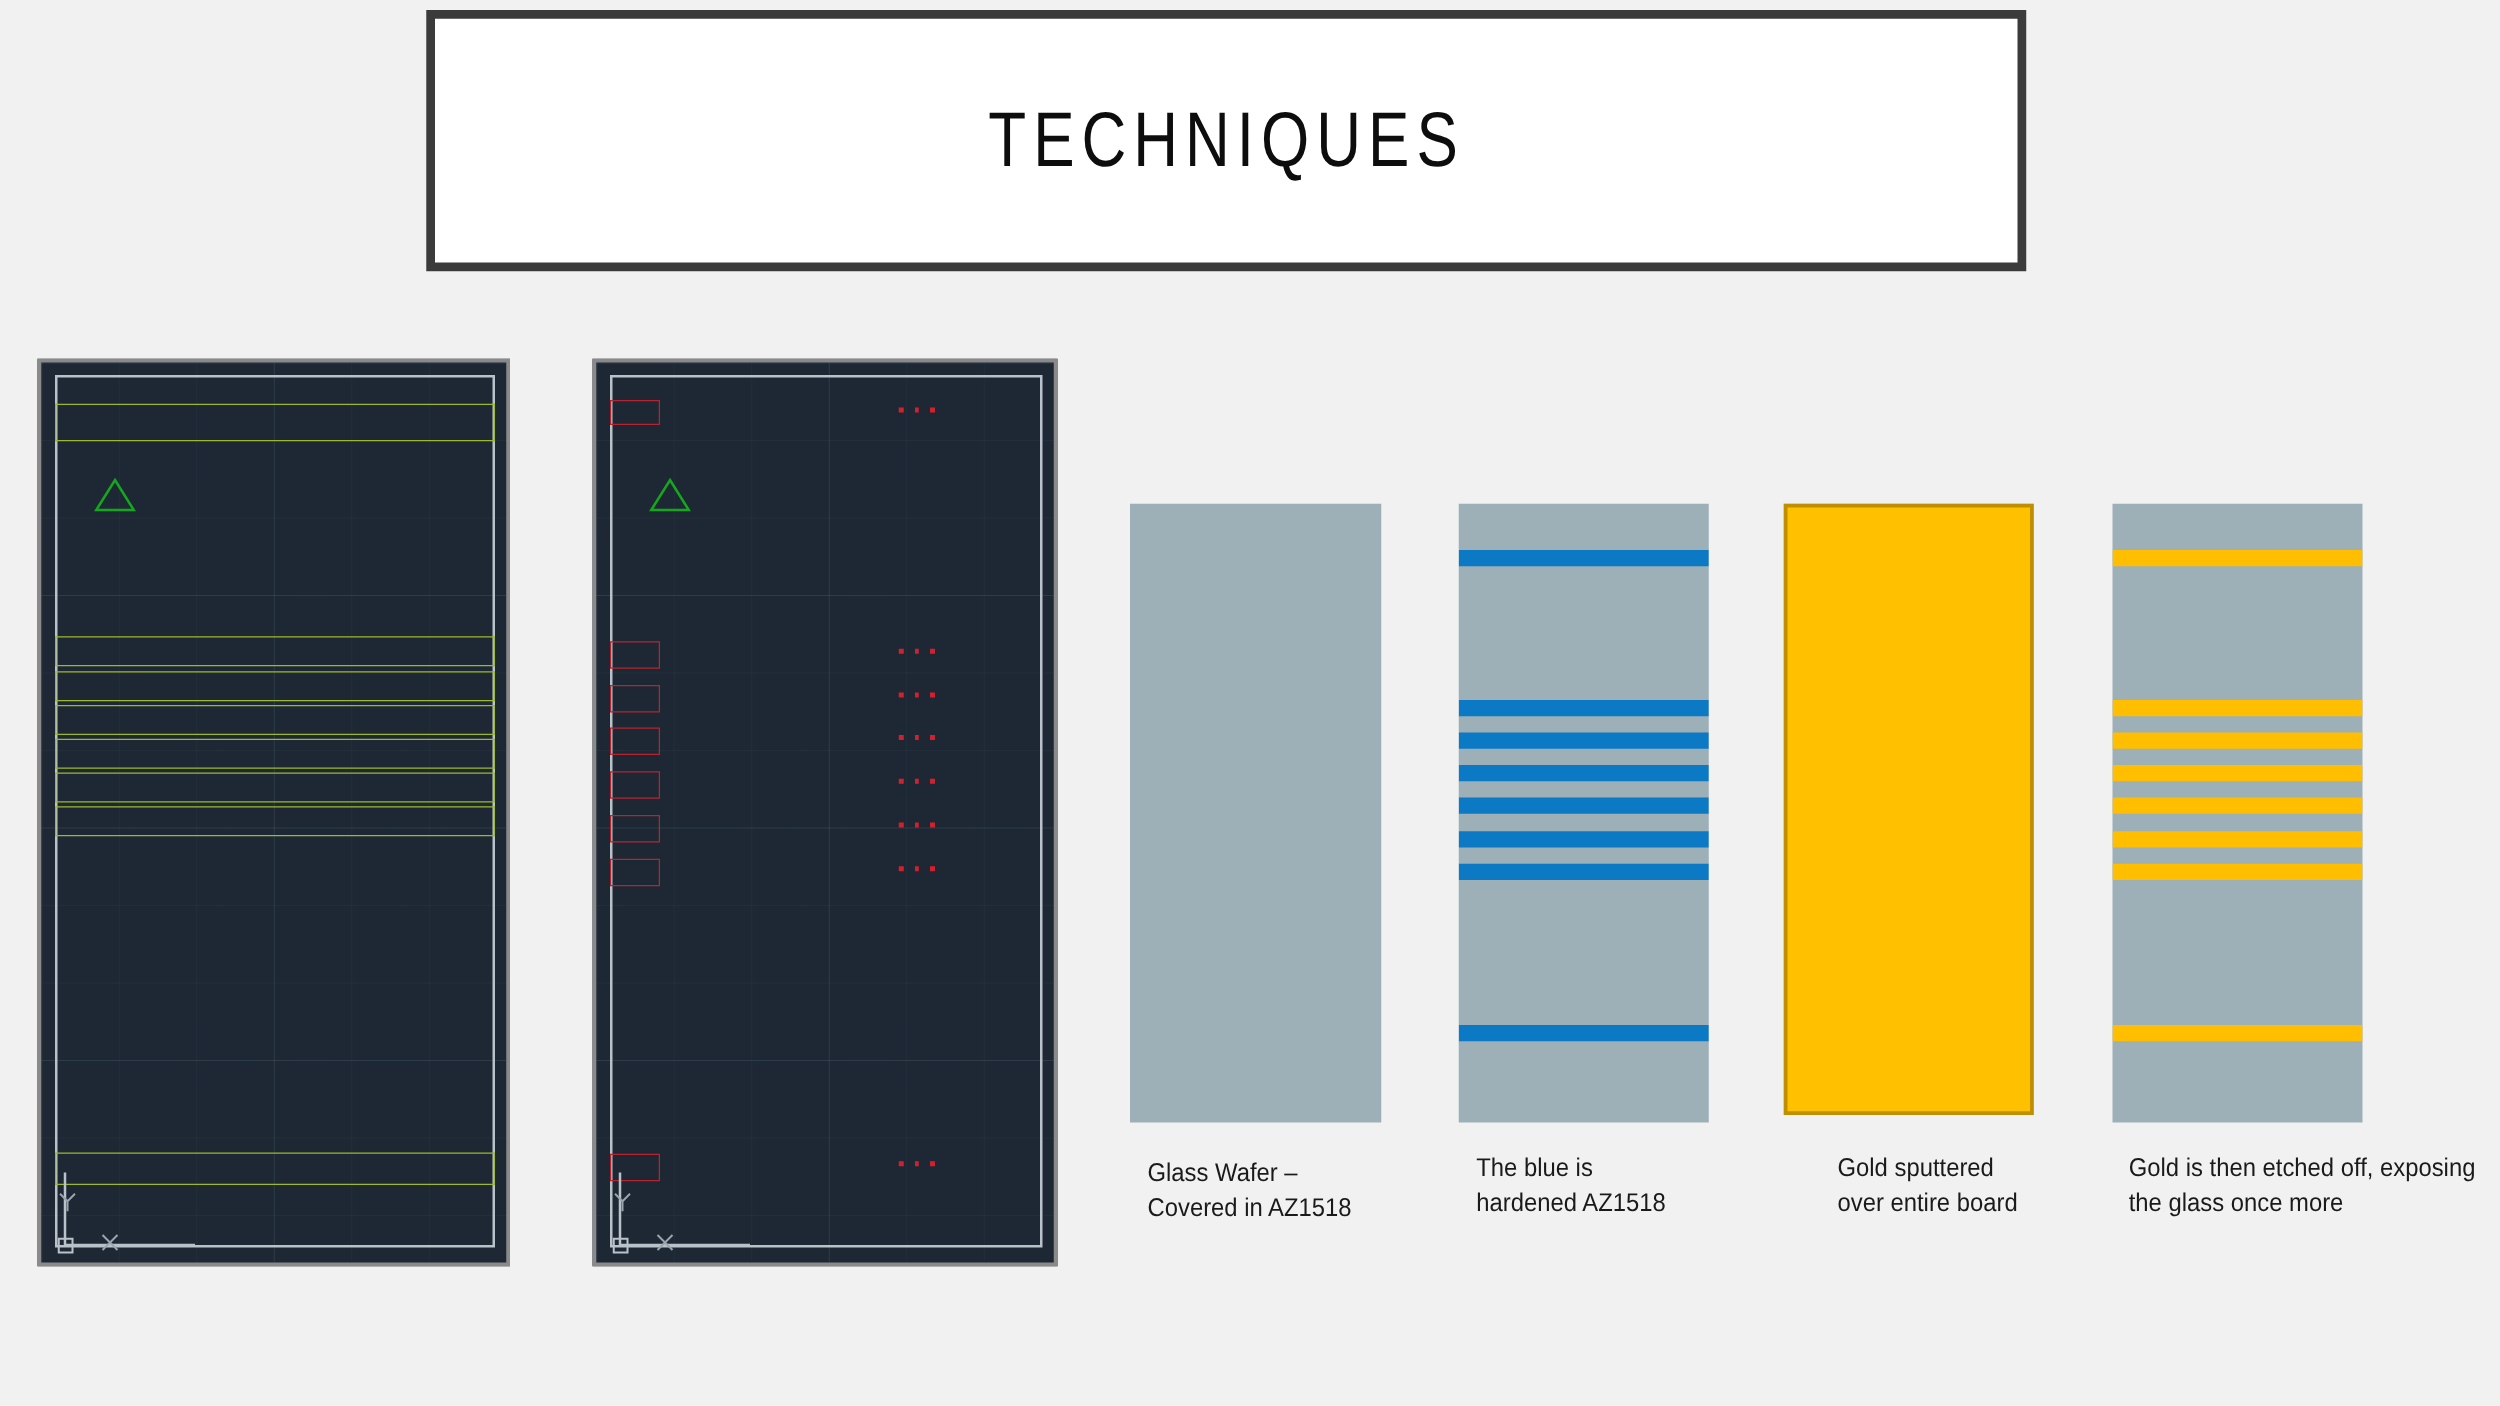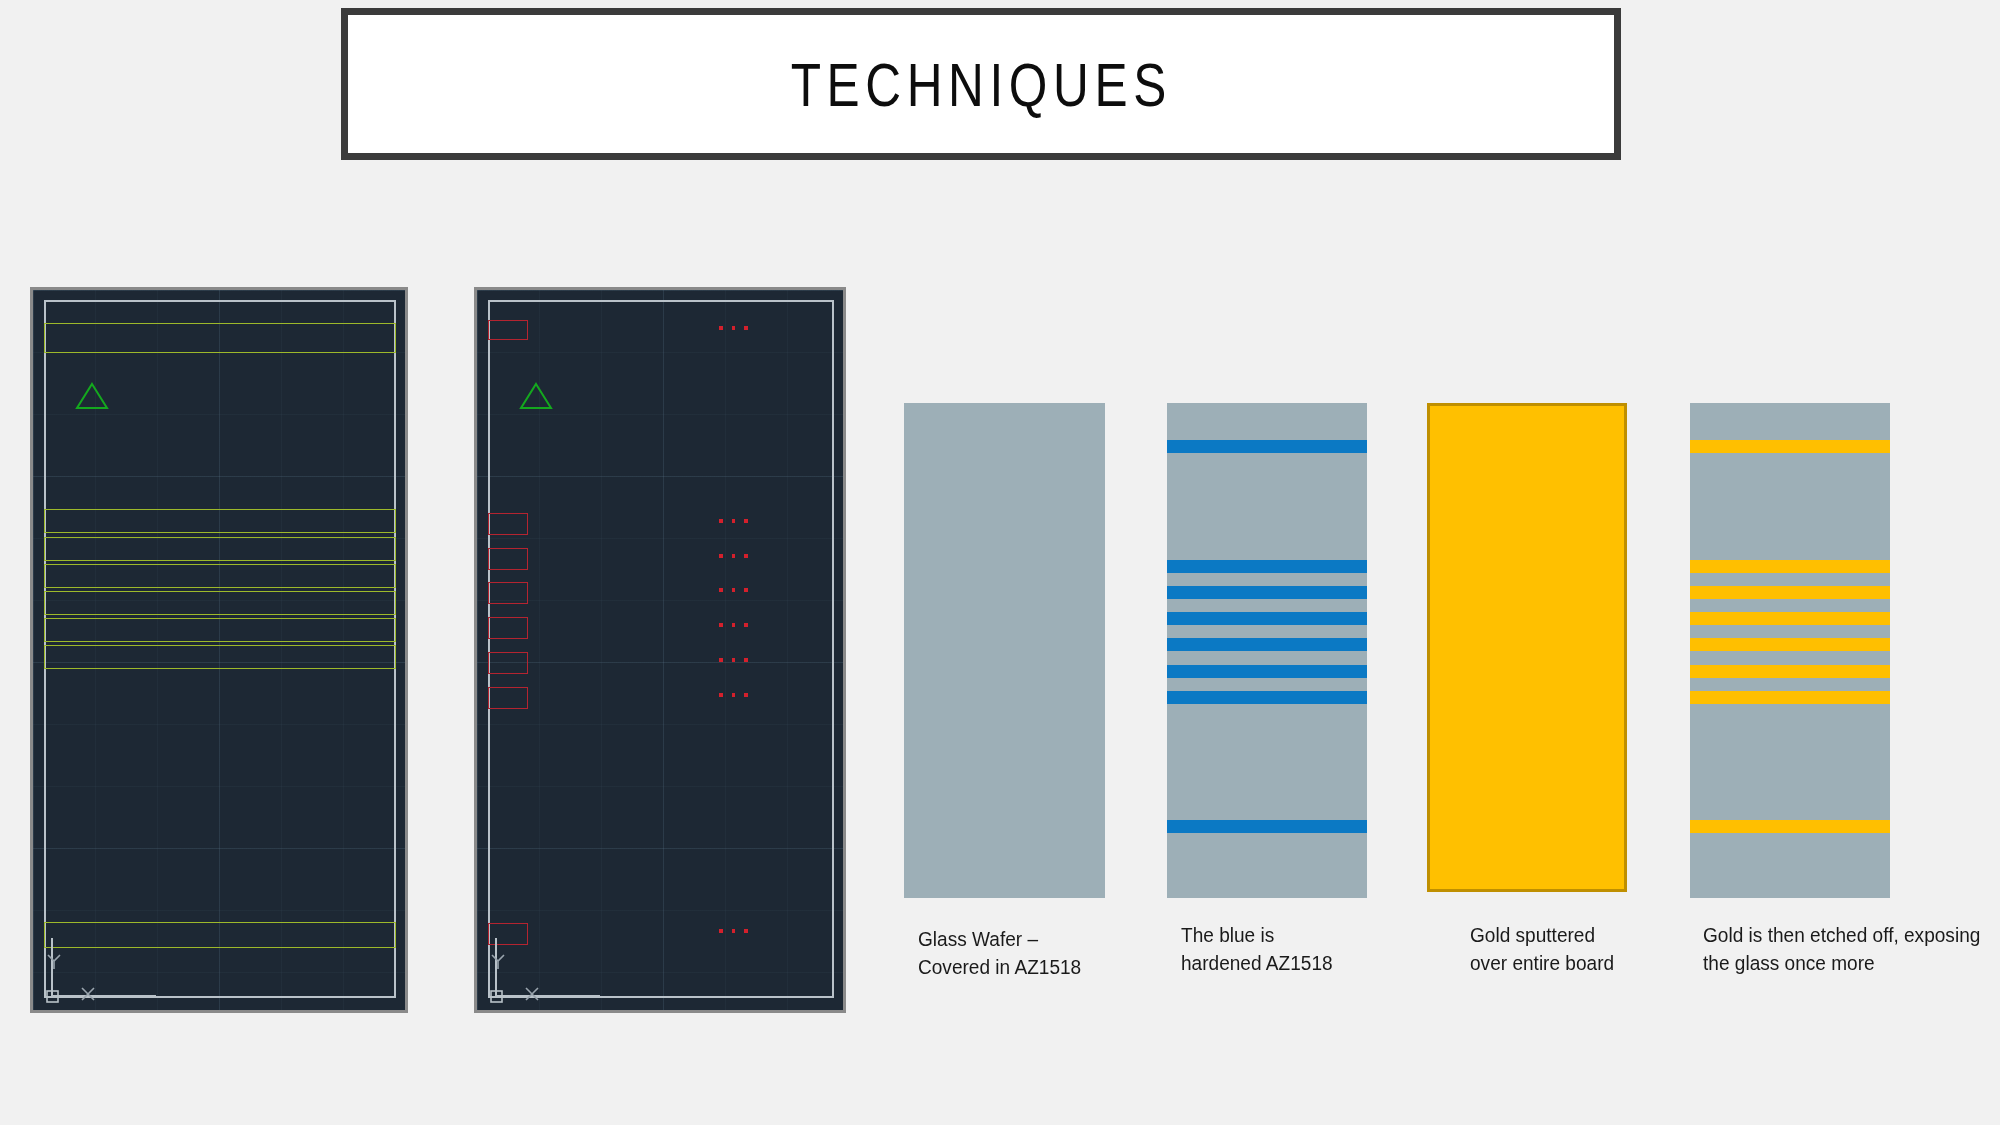--- a/index.html
+++ b/index.html
@@ -16,21 +16,21 @@
     font-family: "Liberation Sans", sans-serif;
     -webkit-font-smoothing: antialiased;
   }
 
   
   #title-box {
     position: absolute;
     left: 341px;
     top: 8px;
     width: 1280px;
-    height: 152px;
+    height: 209px;
     background: #FFFFFF;
     border: 7px solid #3B3B3B;
     box-sizing: border-box;
     display: flex;
     align-items: center;
     justify-content: center;
   }
   #title-text {
     font-size: 62px;
     letter-spacing: 7px;

